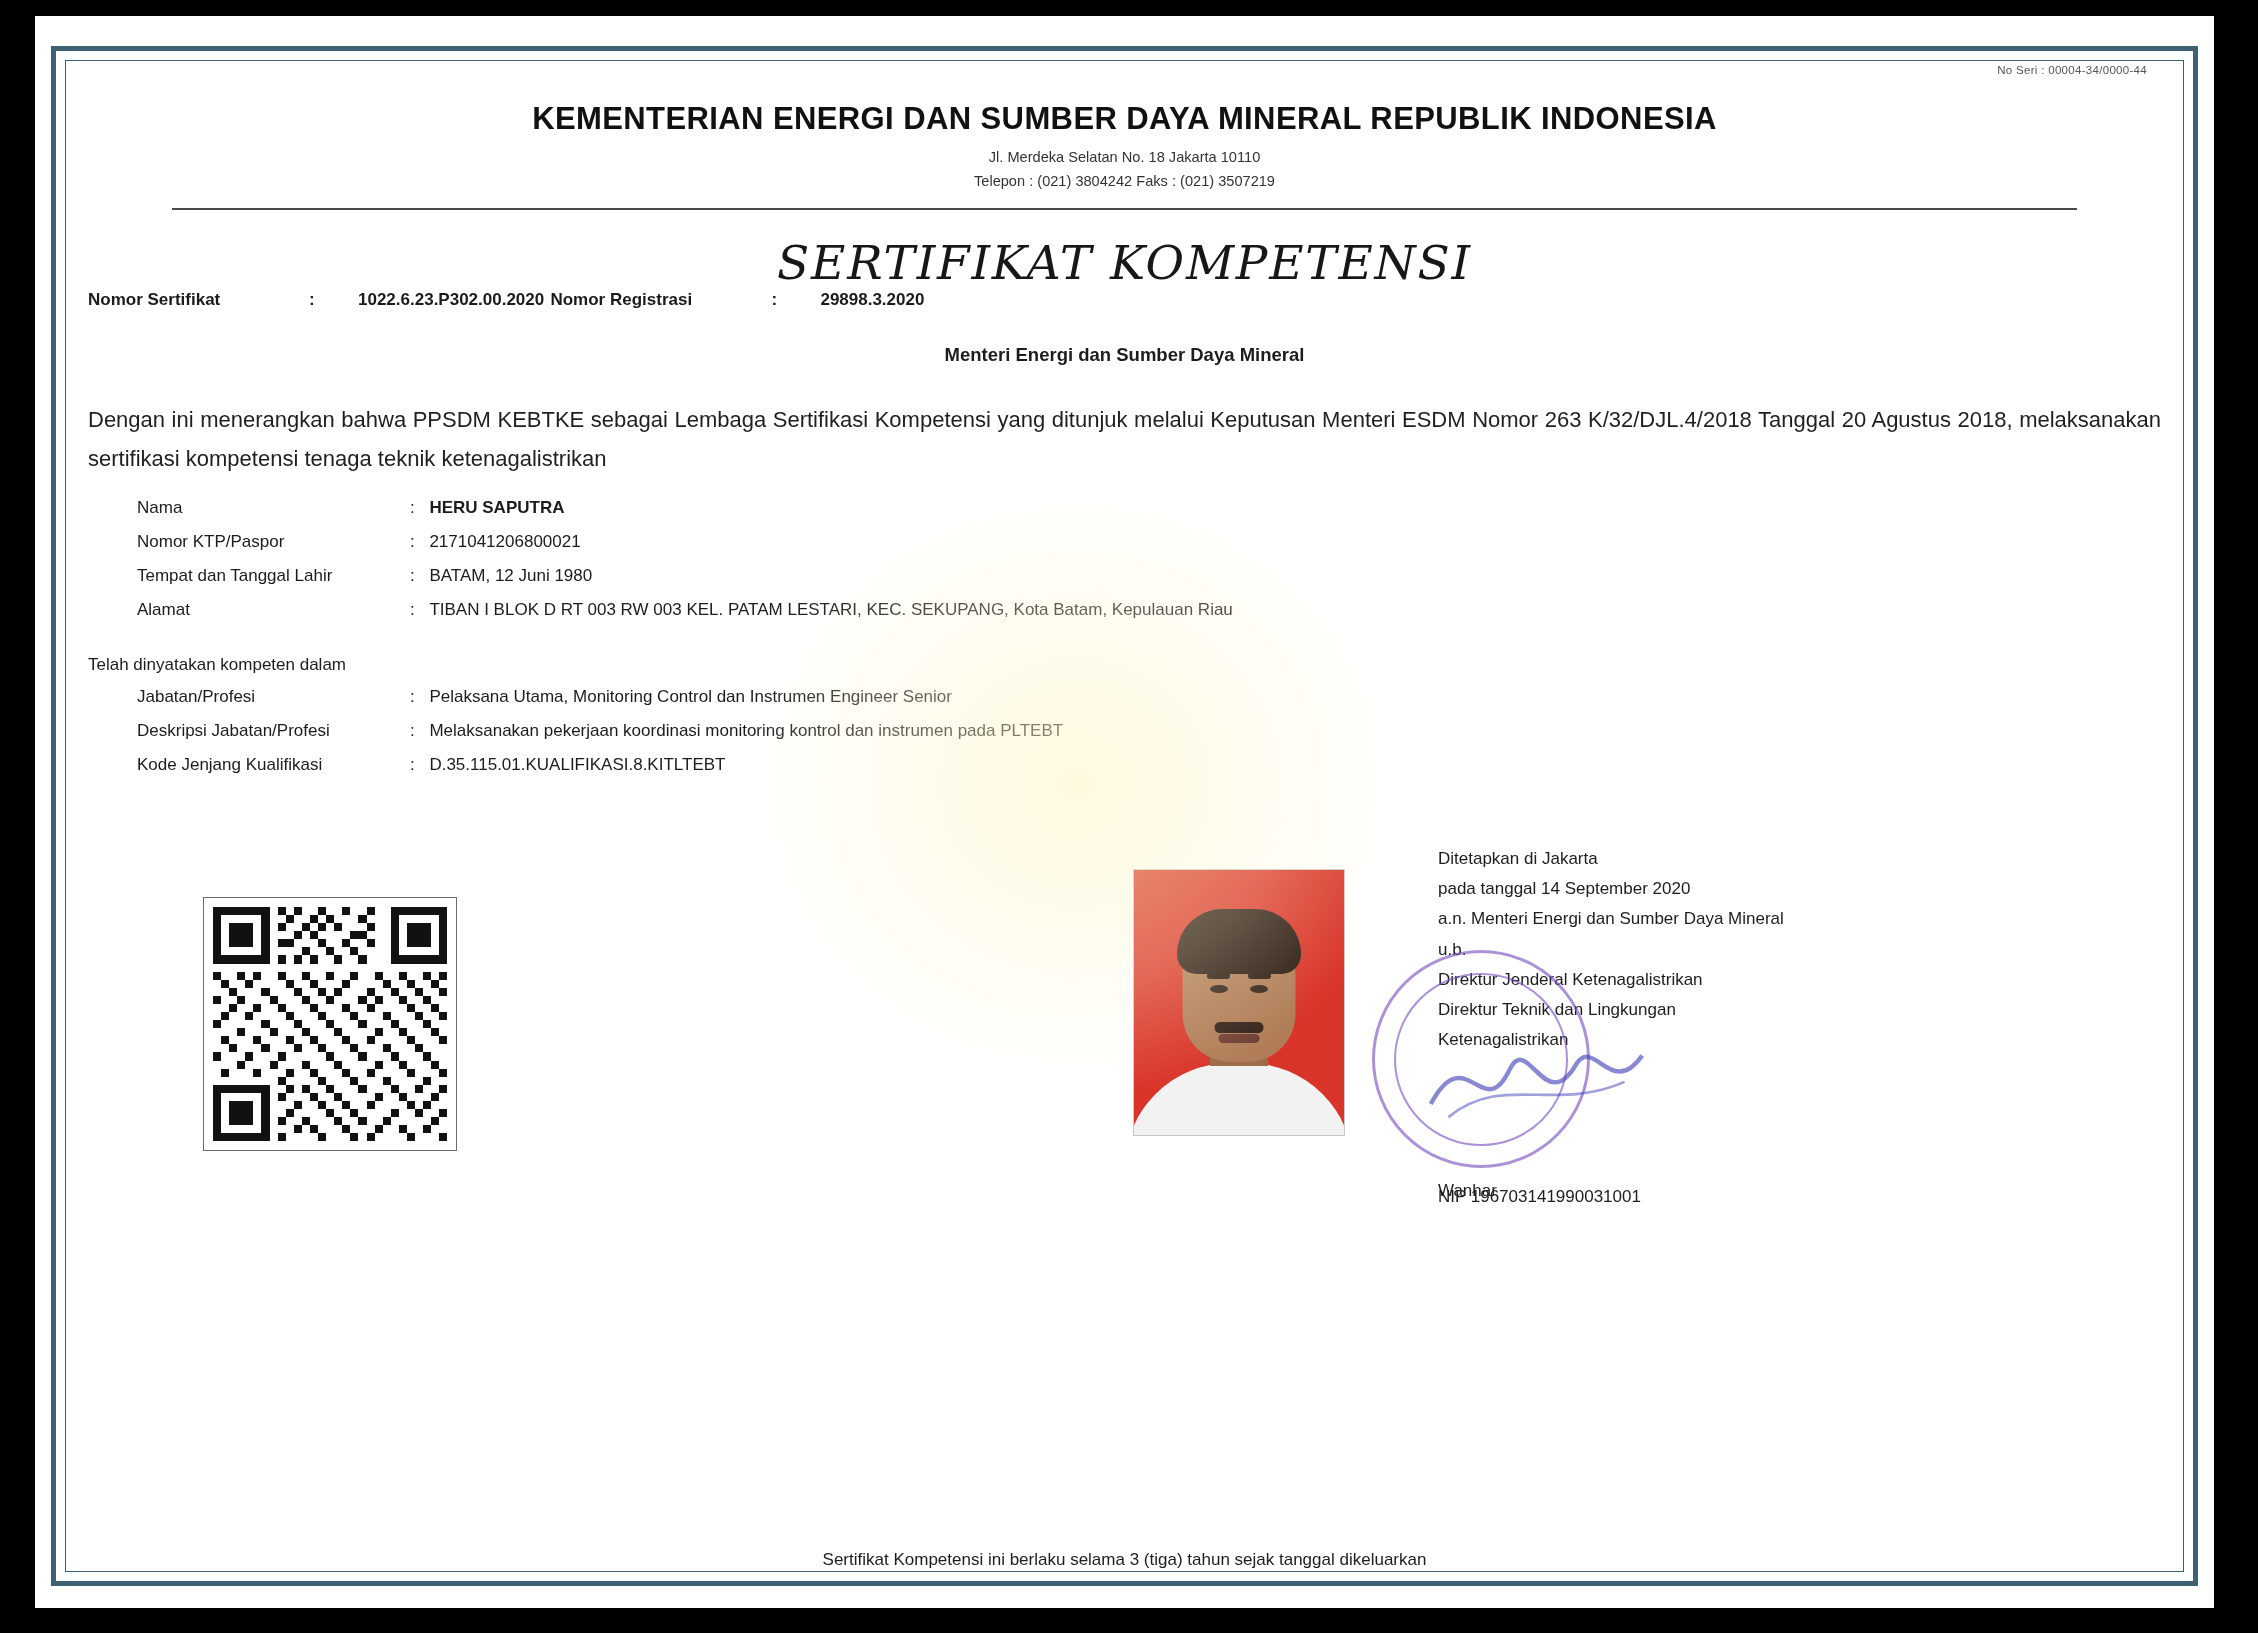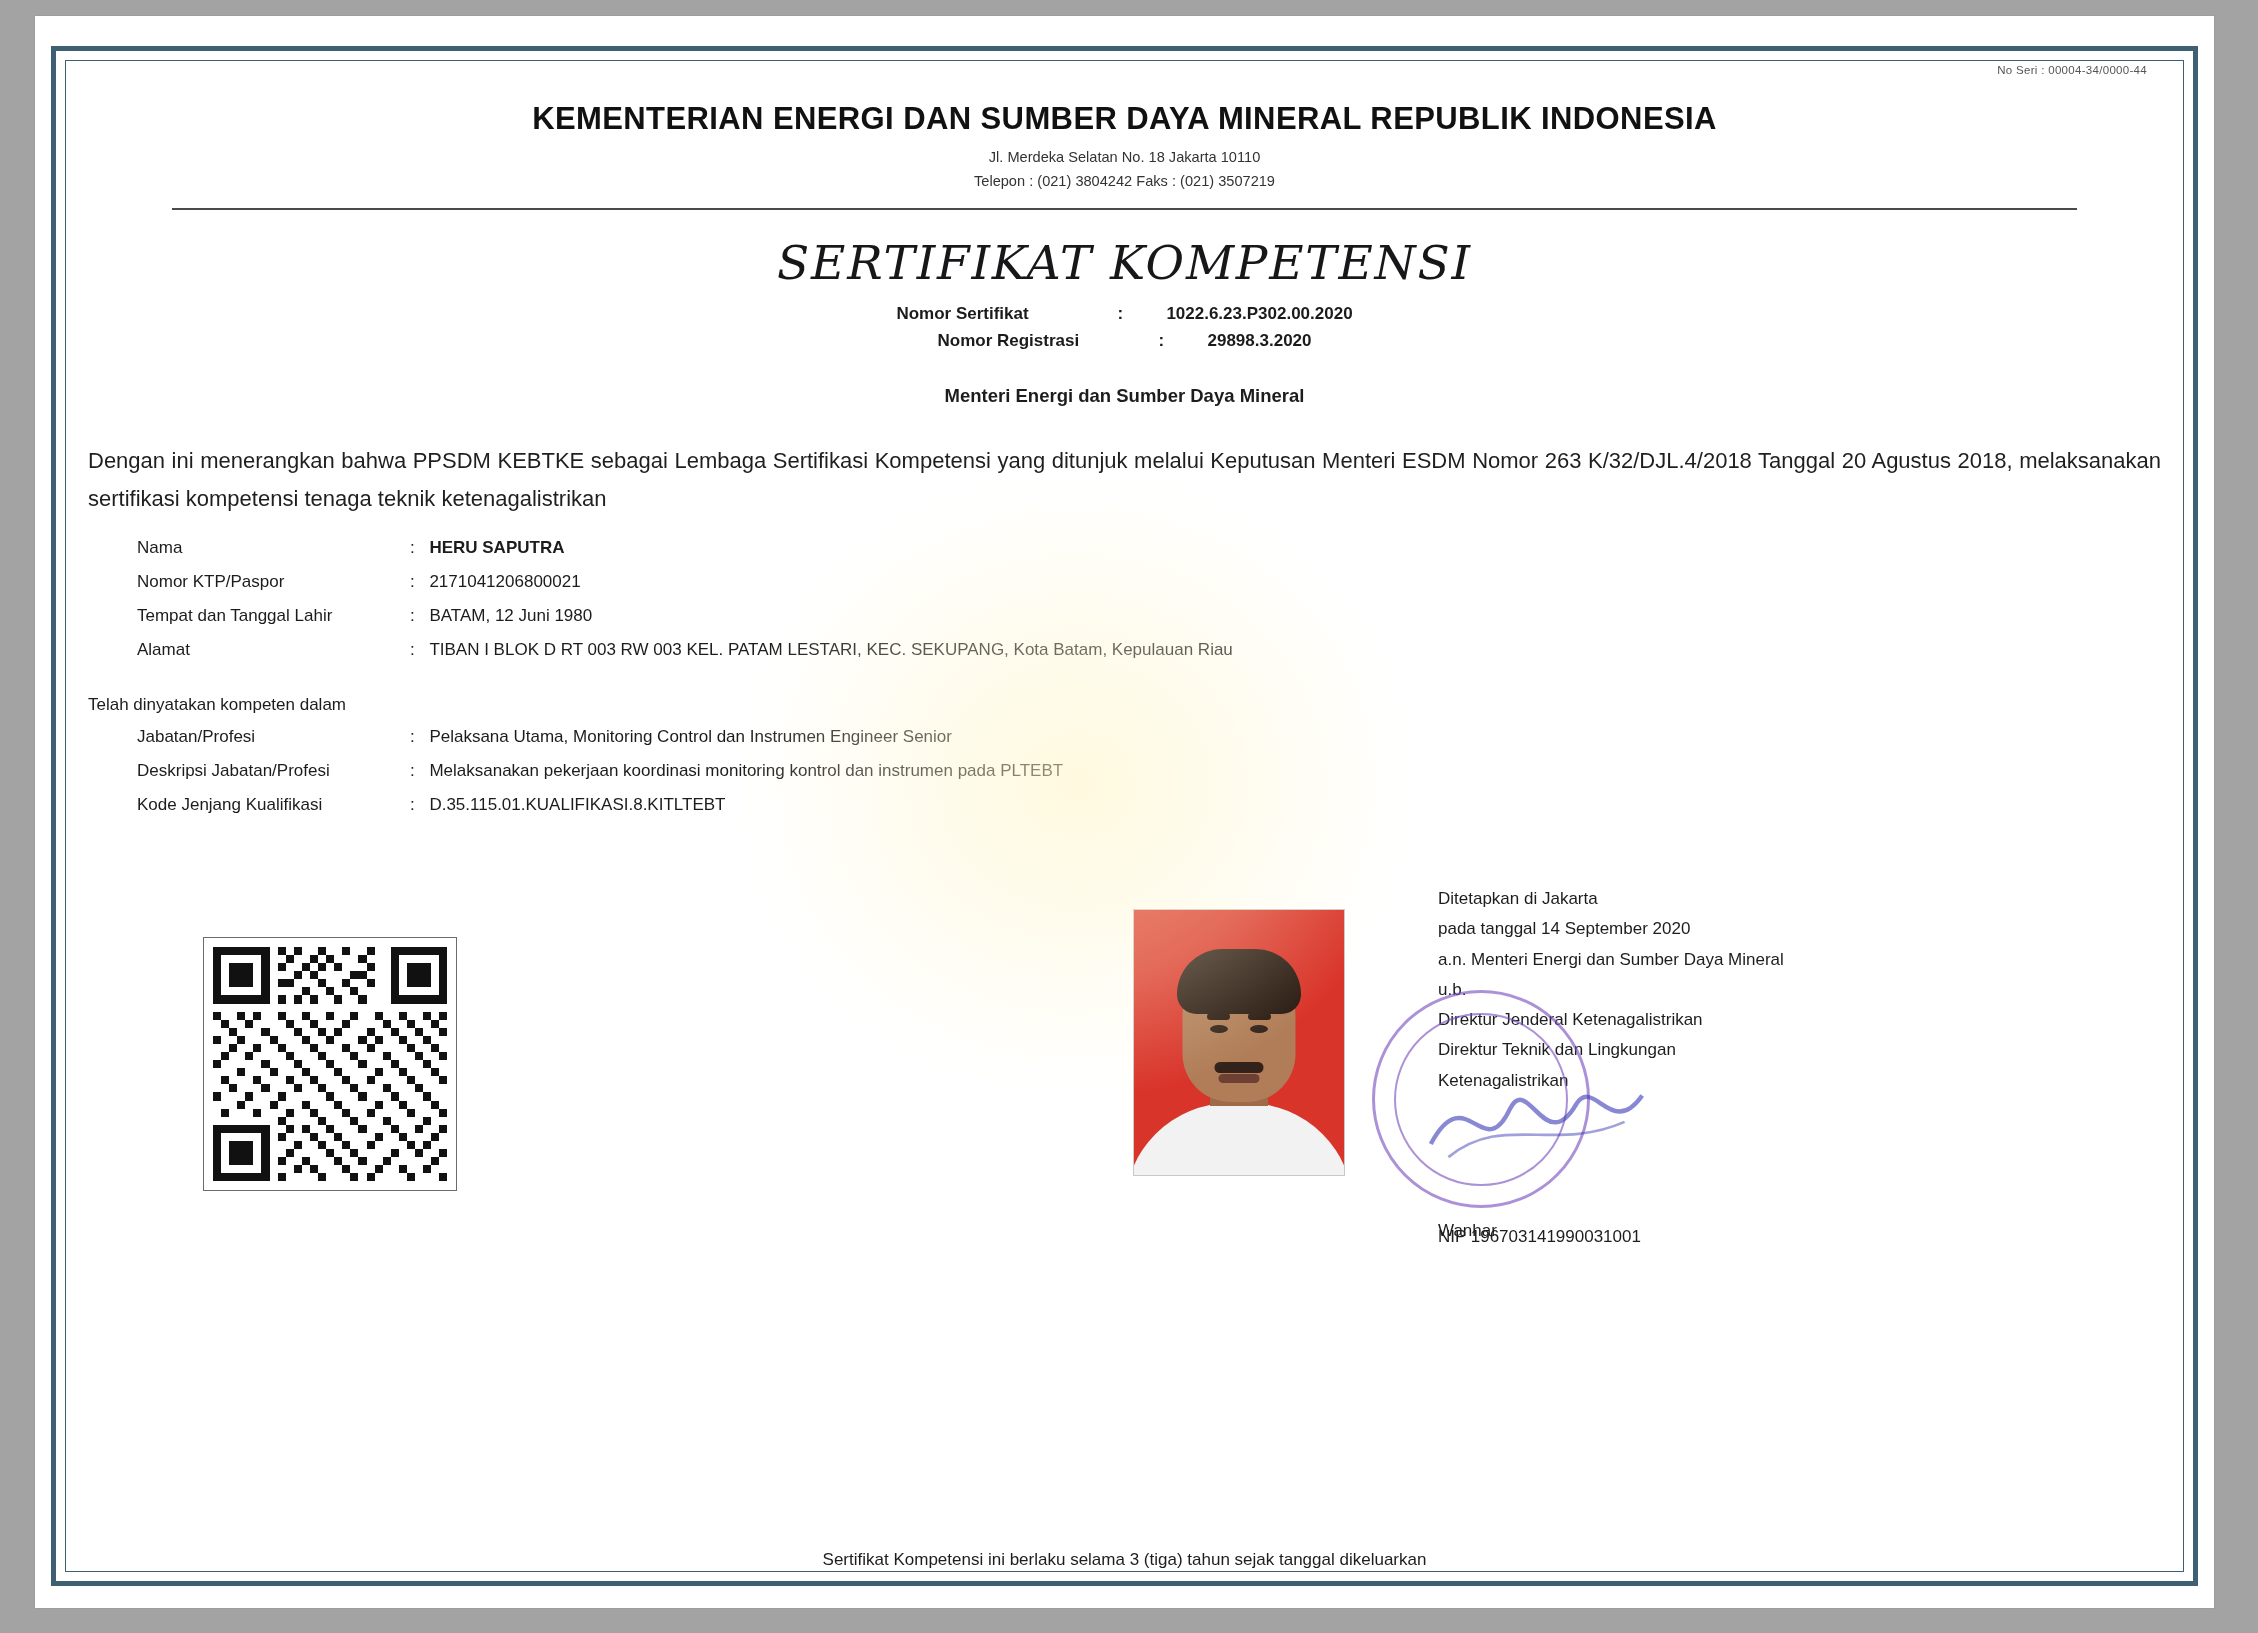--- a/index.html
+++ b/index.html
@@ -11,21 +11,21 @@
     width: 2258px;
     height: 1634px;
     font-family: "Liberation Sans", sans-serif;
     overflow: hidden;
   }
 
   .page {
     position: relative;
     width: 2258px;
     height: 1634px;
-    background: #a3a3a3;
+    background: #000000;
   }
 
   
   .sheet {
     position: absolute;
     left: 35px;
     top: 16px;
     width: 2179px;
     height: 1592px;
     background: #ffffff;
@@ -102,23 +102,22 @@
     text-align: center;
     font-family: "DejaVu Serif", serif;
     font-style: italic;
     font-size: 47px;
     letter-spacing: 1.8px;
     margin-top: 25px;
     color: #17171a;
   }
 
   .numbers {
-    margin-top: 14px;
     display: flex;
-    flex-direction: column;
+    flex-direction: row;
     align-items: center;
     gap: 6.2px;
   }
   .num-row {
     display: flex;
     font-size: 17px;
     font-weight: bold;
     color: #1b1b1b;
     filter: blur(0.4px);
   }

